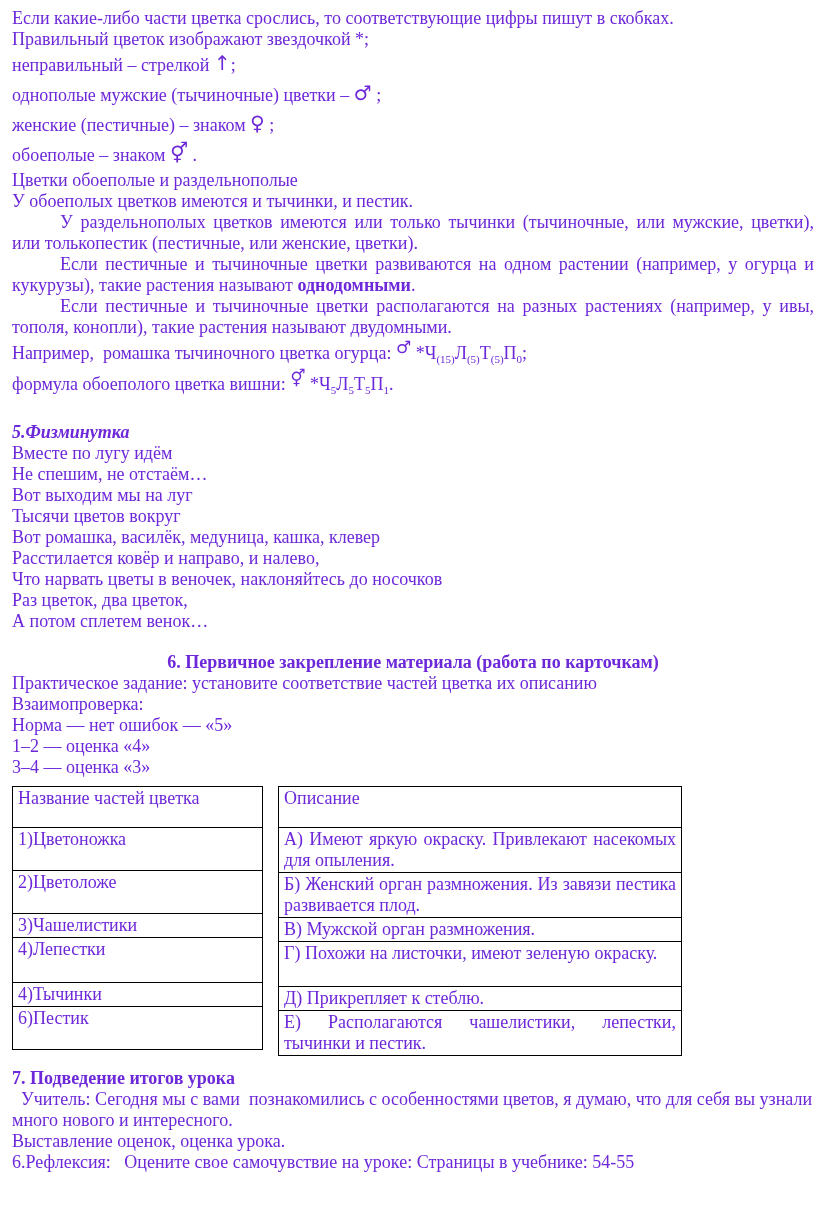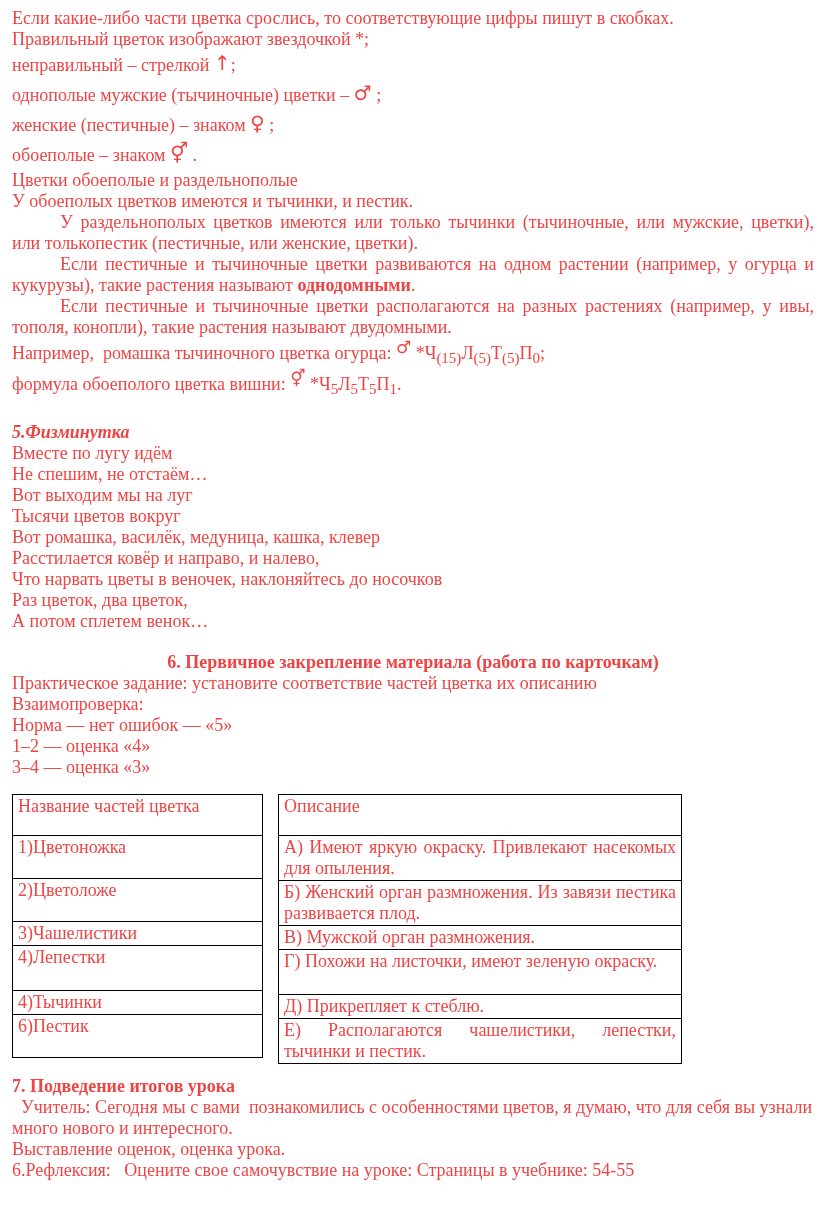--- a/index.html
+++ b/index.html
@@ -1,35 +1,35 @@
 <!DOCTYPE html>
 <html><head>
 <meta charset="utf-8">
 <style>
   html,body{margin:0;padding:0;background:#ffffff;}
   .page{
     width:816px;min-height:1214px;box-sizing:border-box;
     padding:8px 2px 12px 12px;
     font-family:"Liberation Serif","DejaVu Serif",serif;
-    font-size:18px;line-height:21px;color:#ef4444;
+    font-size:18px;line-height:21px;color:#6d28d9;
   }
   .line{white-space:pre-wrap;}
   .para{margin:0;}
   .justify{text-align:justify;}
   .indent{text-indent:48px;}
   .sym-line{line-height:30px;}
   .sym{font-family:"DejaVu Sans",sans-serif;font-size:20px;line-height:1;vertical-align:1px;}
   .raised{vertical-align:6px;font-size:17px;}
   .formula-line{line-height:31px;}
-  sub{font-size:15px;vertical-align:-4px;line-height:0;}
+  sub{font-size:11px;vertical-align:-4px;line-height:0;}
   .s5-title{font-weight:bold;font-style:italic;margin-top:22px;}
   .s6-title{font-weight:bold;margin-top:20px;text-align:center;}
   .s7-title{font-weight:bold;margin-top:12px;}
   .hw{font-weight:bold;font-style:italic;text-decoration:underline;}
-  .tables{display:flex;gap:15px;margin-top:16px;align-items:flex-start;}
+  .tables{display:flex;gap:15px;margin-top:8px;align-items:flex-start;}
   table.tbl{border-collapse:collapse;table-layout:fixed;}
   .tbl td{border:1px solid #000;vertical-align:top;padding:1px 5px;font-size:18px;line-height:21px;}
   .tbl-left{width:251px;}
   .tbl-right{width:404px;}
   tr.hdr td{height:38px;}
   tr.tall td{height:40px;}
   tr.short td{height:19px;}
   tr.big td{height:42px;}
   .desc-cell{text-align:justify;}
   b{font-weight:bold;}

